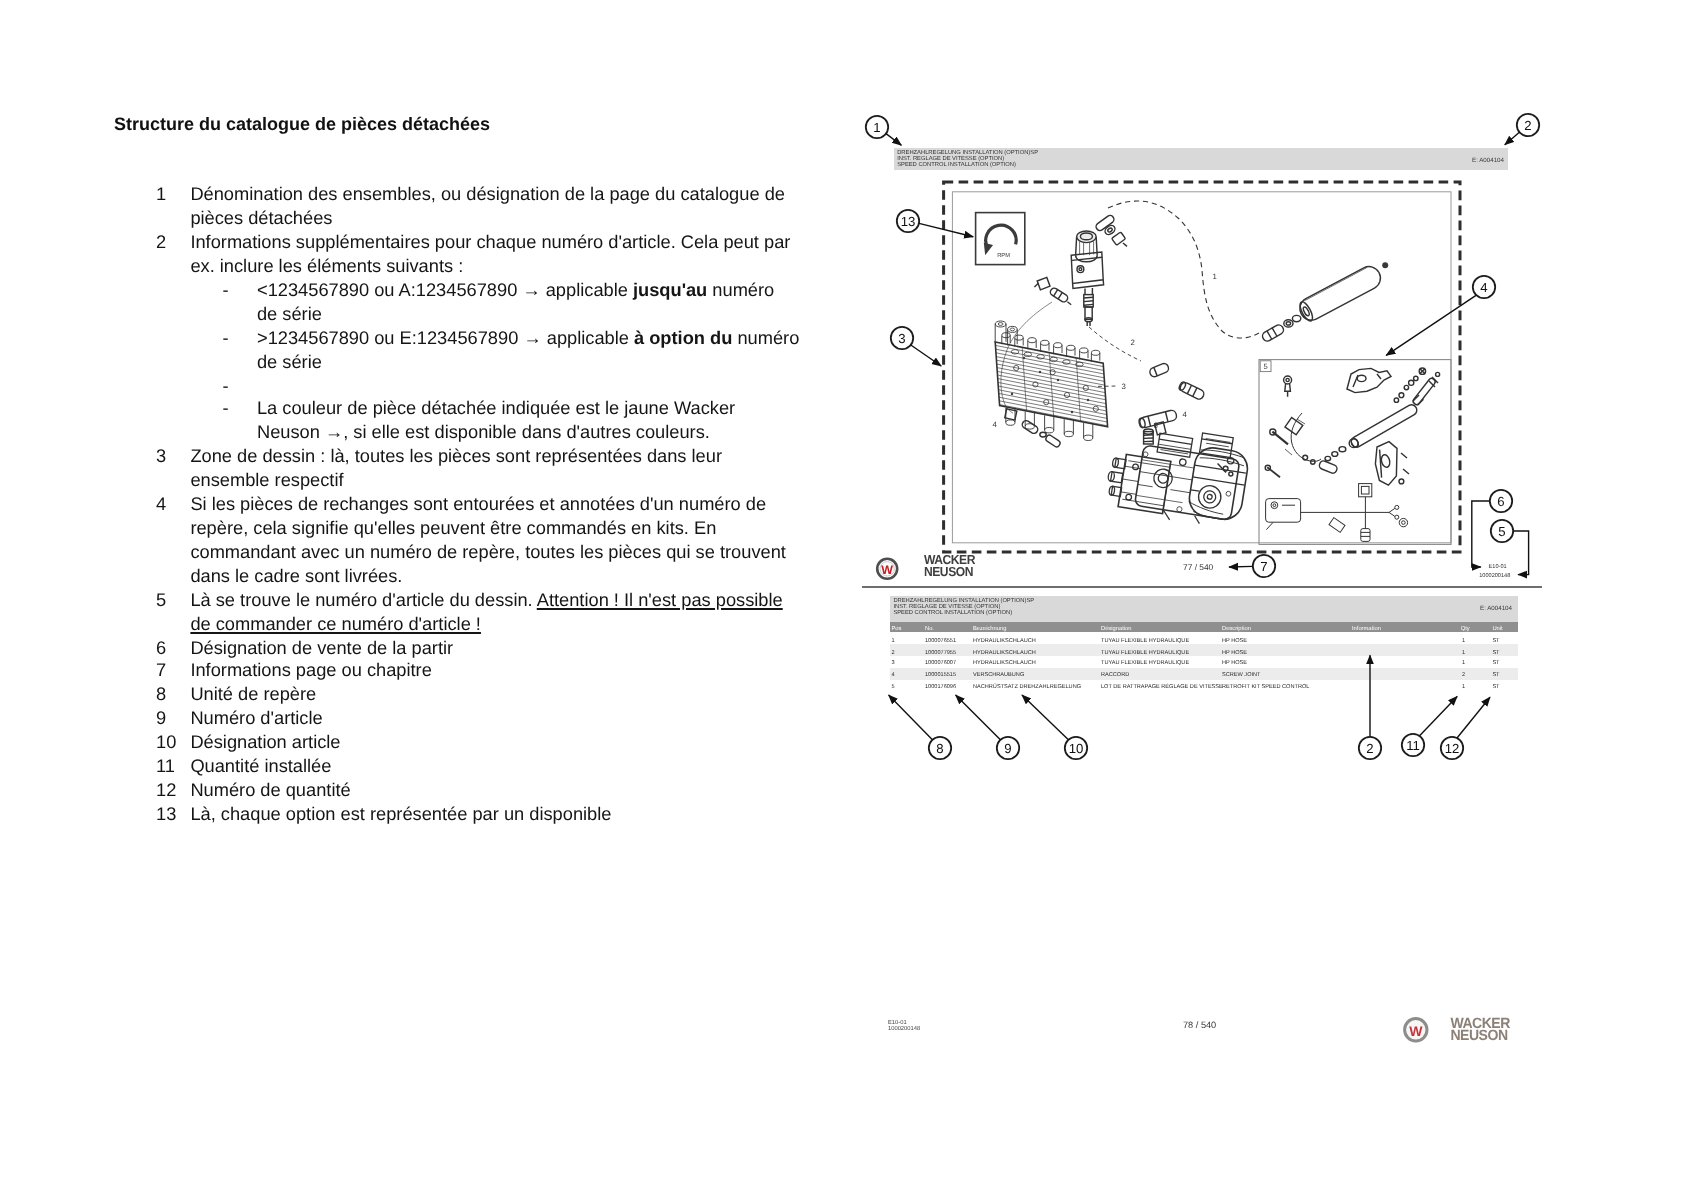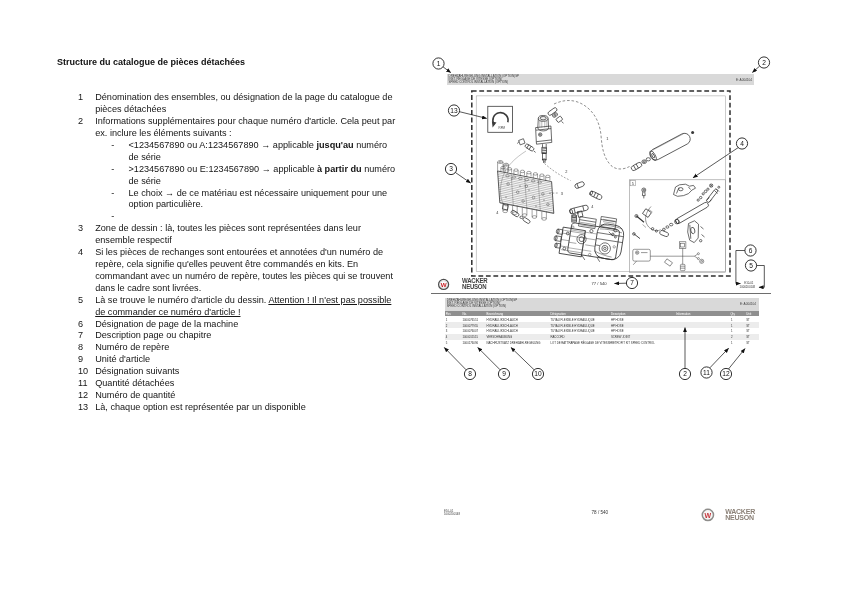--- a/index.html
+++ b/index.html
@@ -31,75 +31,75 @@
       <div class="t">Informations supplémentaires pour chaque numéro d'article. Cela peut par<br>ex. inclure les éléments suivants :</div>
     </div>
 
     <div class="si">
       <span class="d">-</span>
       <div class="st">&lt;1234567890 ou A:1234567890 <b>→</b> applicable <b>jusqu'au</b> numéro<br>de série</div>
     </div>
 
     <div class="si">
       <span class="d">-</span>
-      <div class="st">&gt;1234567890 ou E:1234567890 <b>→</b> applicable <b>à partir du</b> numéro<br>de série</div>
+      <div class="st">&gt;1234567890 ou E:1234567890 <b>→</b> applicable <b>à option du</b> numéro<br>de série</div>
     </div>
 
     <div class="si">
       <span class="d">-</span>
-      <div class="st">Le choix <b>→</b> de ce matériau est nécessaire uniquement pour une<br>option particulière.</div>
     </div>
 
     <div class="si">
       <span class="d">-</span>
+      <div class="st">La couleur de pièce détachée indiquée est le jaune Wacker<br>Neuson <b>→</b>, si elle est disponible dans d'autres couleurs.</div>
     </div>
 
     <div class="li">
       <span class="n">3</span>
       <div class="t">Zone de dessin : là, toutes les pièces sont représentées dans leur<br>ensemble respectif</div>
     </div>
 
     <div class="li">
       <span class="n">4</span>
       <div class="t">Si les pièces de rechanges sont entourées et annotées d'un numéro de<br>repère, cela signifie qu'elles peuvent être commandés en kits. En<br>commandant avec un numéro de repère, toutes les pièces qui se trouvent<br>dans le cadre sont livrées.</div>
     </div>
 
     <div class="li">
       <span class="n">5</span>
       <div class="t">Là se trouve le numéro d'article du dessin. <u>Attention&nbsp;! Il n'est pas possible</u><br><u>de commander ce numéro d'article&nbsp;!</u></div>
     </div>
 
     <div class="li">
       <span class="n">6</span>
-      <div class="t">Désignation de page de la machine</div>
+      <div class="t">Désignation de vente de la partir</div>
     </div>
 
     <div class="li">
       <span class="n">7</span>
-      <div class="t">Description page ou chapitre</div>
+      <div class="t">Informations page ou chapitre</div>
     </div>
 
     <div class="li">
       <span class="n">8</span>
-      <div class="t">Numéro de repère</div>
+      <div class="t">Unité de repère</div>
     </div>
 
     <div class="li">
       <span class="n">9</span>
-      <div class="t">Unité d'article</div>
+      <div class="t">Numéro d'article</div>
     </div>
 
     <div class="li">
       <span class="n">10</span>
-      <div class="t">Désignation suivants</div>
+      <div class="t">Désignation article</div>
     </div>
 
     <div class="li">
       <span class="n">11</span>
-      <div class="t">Quantité détachées</div>
+      <div class="t">Quantité installée</div>
     </div>
 
     <div class="li">
       <span class="n">12</span>
       <div class="t">Numéro de quantité</div>
     </div>
 
     <div class="li">
       <span class="n">13</span>
       <div class="t">Là, chaque option est représentée par un disponible</div>

